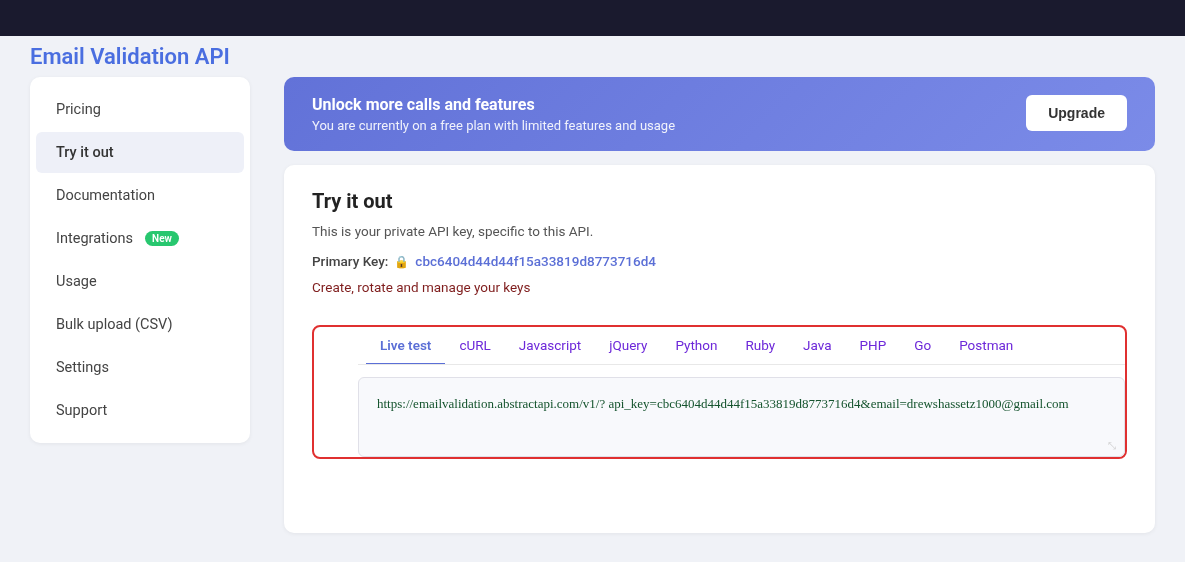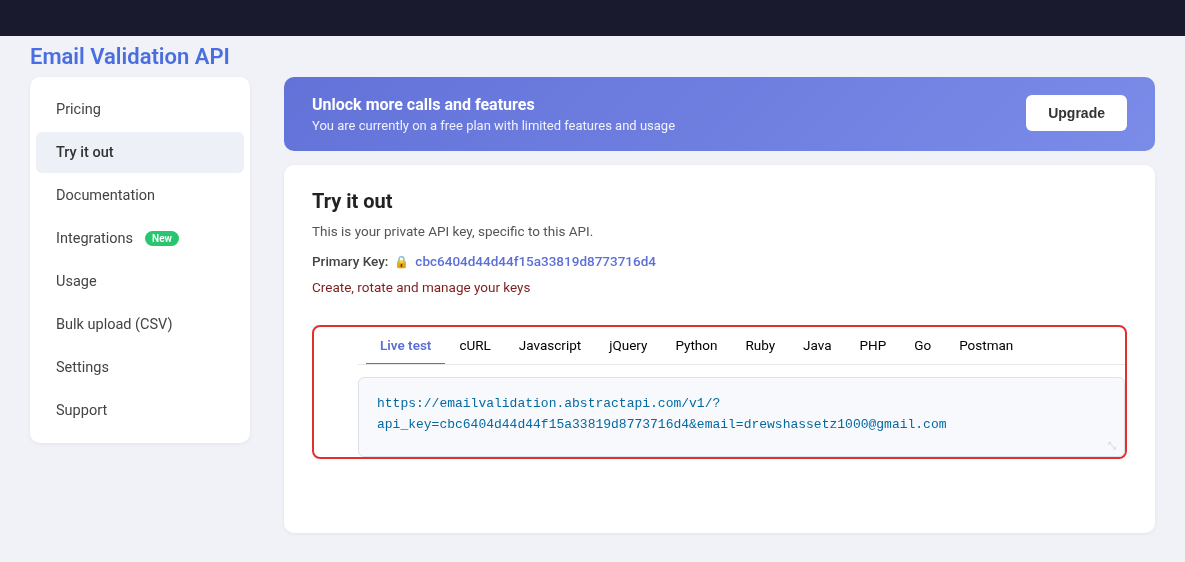--- a/index.html
+++ b/index.html
@@ -188,21 +188,21 @@
       align-items: center;
       gap: 0;
       padding: 0 8px;
       border-bottom: 1px solid #e8e8e8;
       overflow-x: auto;
     }
 
     .tab-item {
       padding: 10px 14px;
       font-size: 13.5px;
-      color: #000000;
+      color: #6d28d9;
       cursor: pointer;
       white-space: nowrap;
       position: relative;
       border-bottom: 2px solid transparent;
       margin-bottom: -1px;
     }
 
     .tab-item.active {
       color: #5b6fd6;
       border-bottom: 2px solid #5b6fd6;
@@ -210,22 +210,22 @@
     }
 
     
     .url-box {
       background: #f8f9fc;
       border: 1px solid #e0e0e8;
       border-radius: 6px;
       padding: 16px 18px;
       margin-top: 12px;
       font-size: 13px;
-      color: #0369a1;
-      font-family: Liberation Mono, monospace;
+      color: #14532d;
+      font-family: Liberation Serif, serif;
       line-height: 1.6;
       min-height: 80px;
       resize: none;
       width: 100%;
       position: relative;
     }
 
     .url-box-wrapper {
       position: relative;
     }

